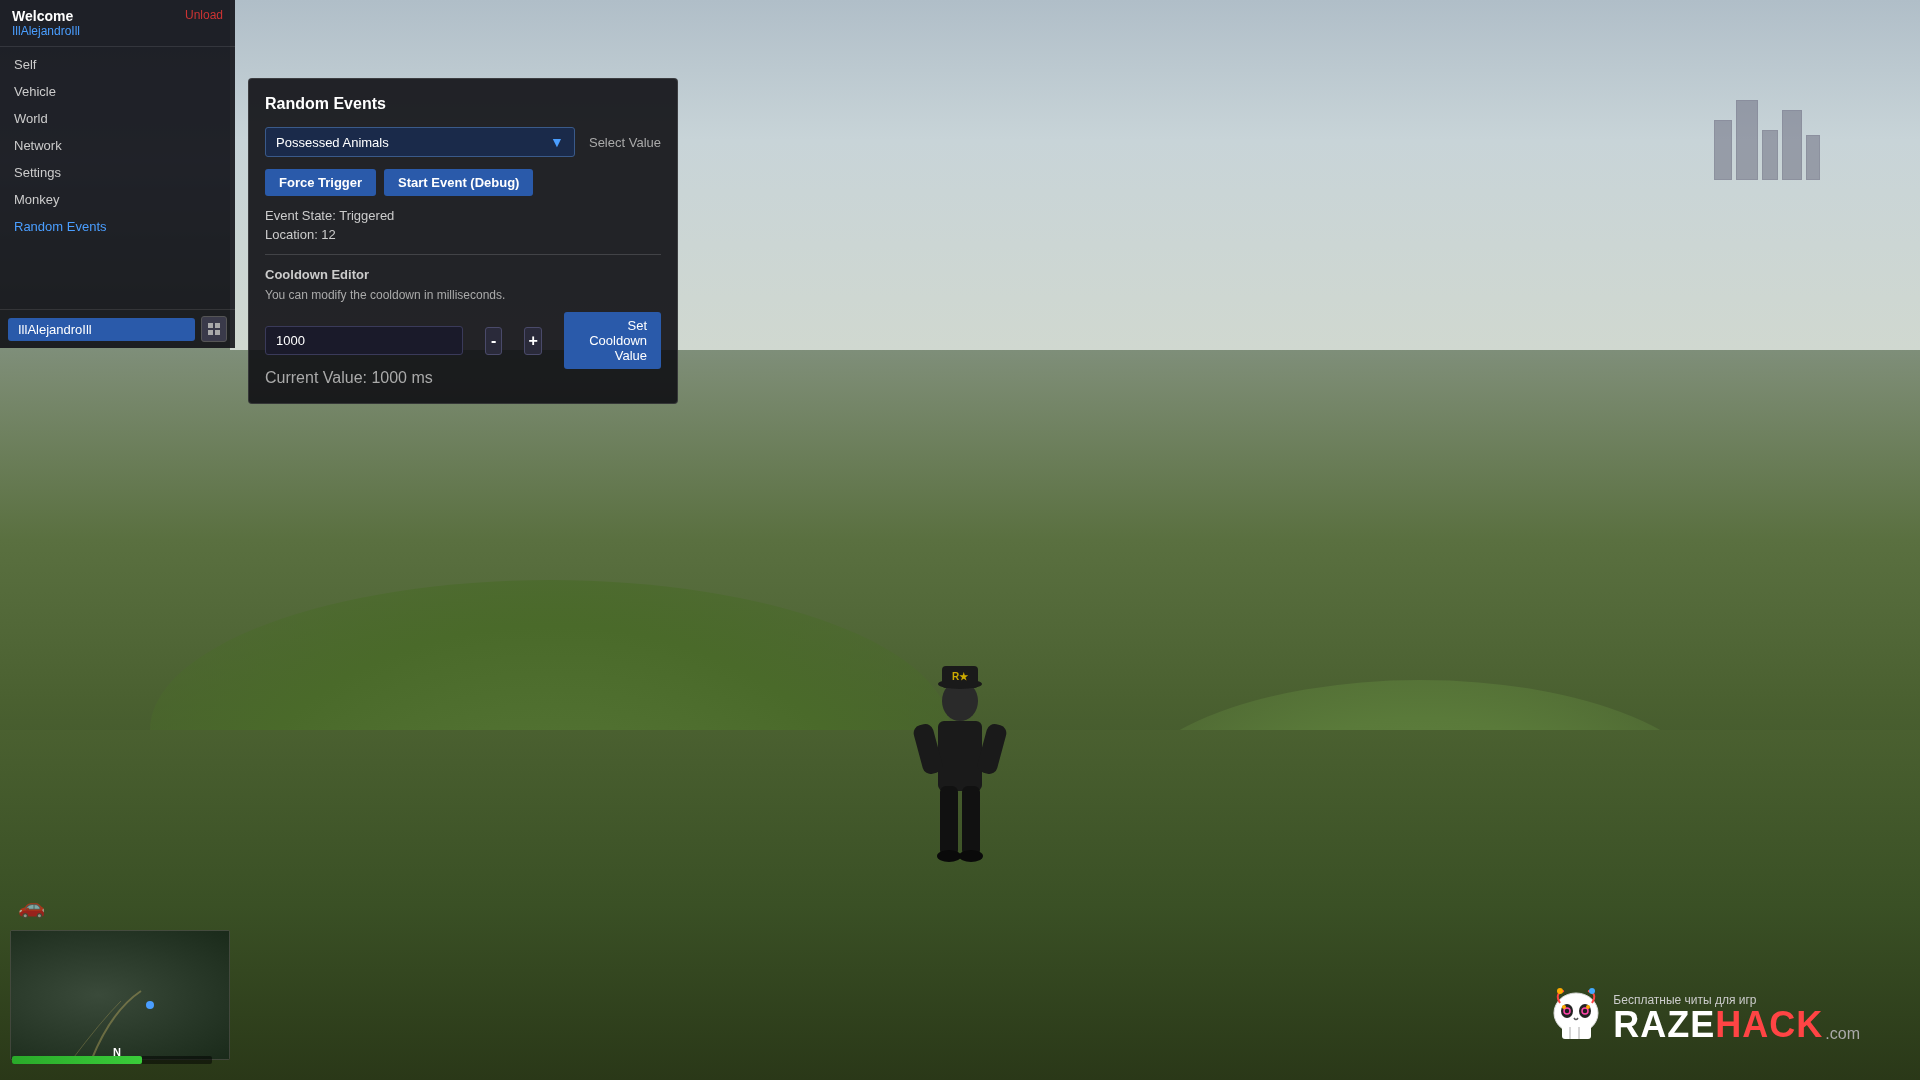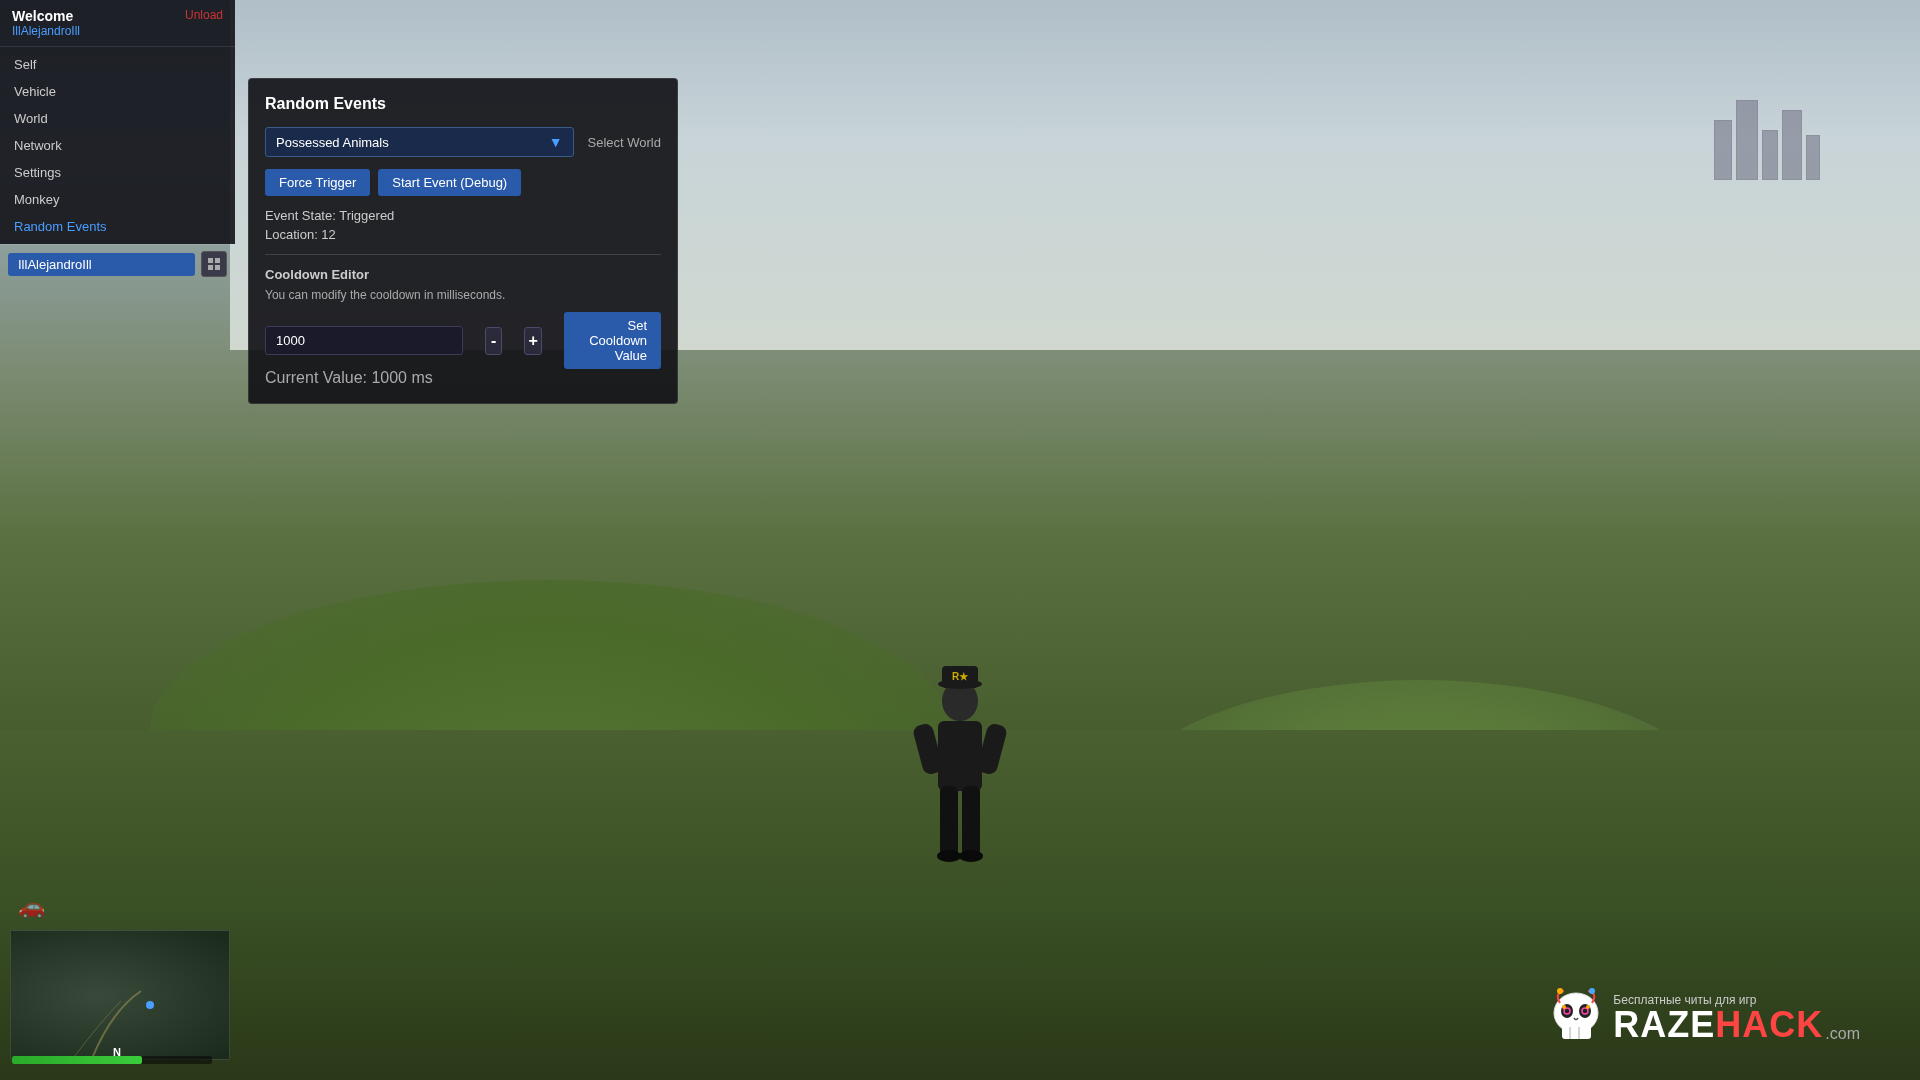--- a/index.html
+++ b/index.html
@@ -68,21 +68,21 @@
       width: 100%; height: 350px;
       background: linear-gradient(180deg, #4a6030 0%, #3a5025 50%, #2a3818 100%);
       z-index: 1;
     }
 
     
     .sidebar {
       position: absolute;
       top: 0; left: 0;
       width: 235px;
-      height: 244px;
+      height: 348px;
       background: rgba(15, 15, 20, 0.88);
       z-index: 10;
       display: flex;
       flex-direction: column;
     }
 
     .sidebar-header {
       padding: 8px 12px;
       border-bottom: 1px solid rgba(255,255,255,0.1);
       display: flex;
@@ -212,21 +212,21 @@
       gap: 8px;
       margin-bottom: 12px;
     }
 
     .btn {
       padding: 6px 14px;
       font-size: 13px;
       border: none;
       border-radius: 3px;
       cursor: pointer;
-      font-weight: normal;
+      font-weight: bold;
       text-align: right;
     }
 
     .btn-blue {
       background: #2a5aaa;
       color: #ffffff;
     }
 
     .info-text {
       color: #cccccc;
@@ -498,21 +498,21 @@
 </div>
 
 <div class="panel">
   <div class="panel-title">Random Events</div>
 
   <div class="select-row">
     <div class="select-box">
       <span>Possessed Animals</span>
       <span class="select-arrow">▼</span>
     </div>
-    <span class="select-label">Select World</span>
+    <span class="select-label">Select Value</span>
   </div>
 
   <div class="btn-row">
     <button class="btn btn-blue">Force Trigger</button>
     <button class="btn btn-blue">Start Event (Debug)</button>
   </div>
 
   <div class="info-text">Event State: Triggered</div>
   <div class="info-text">Location: 12</div>
 

